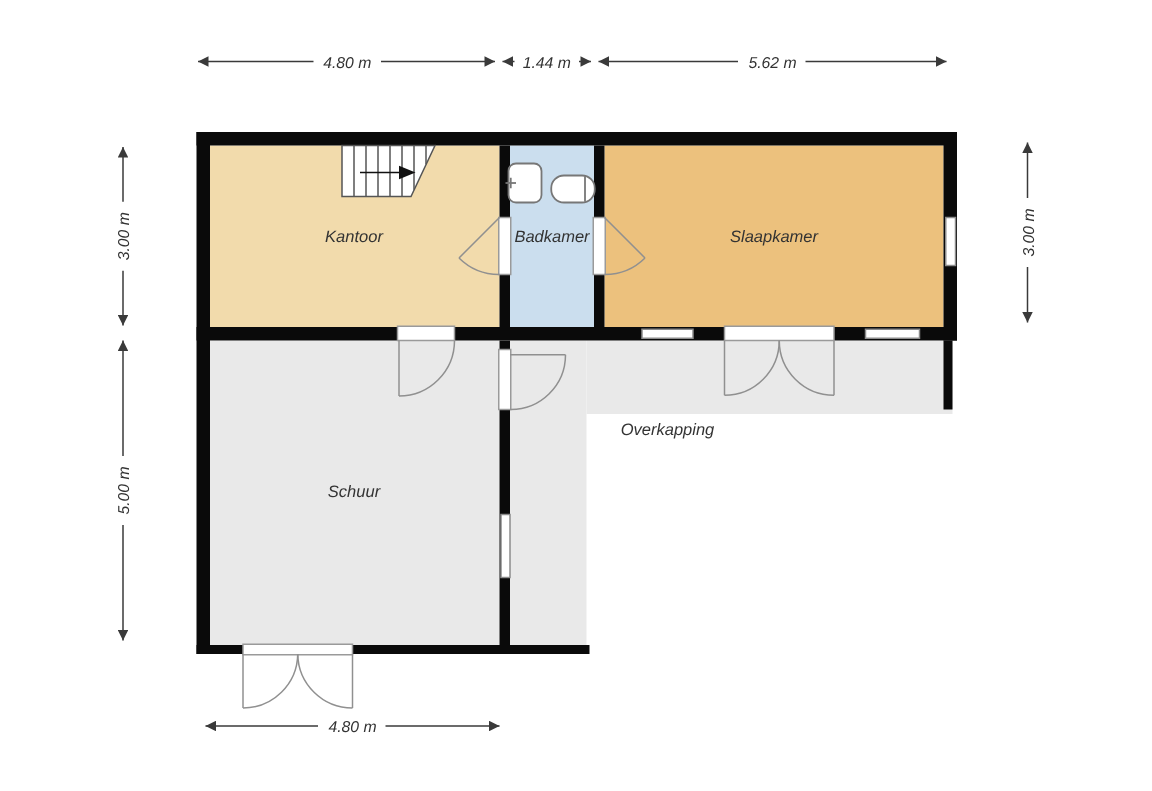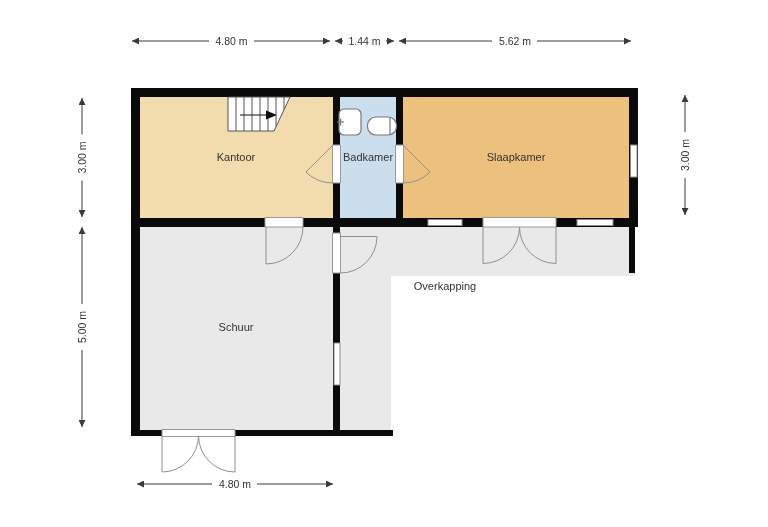--- a/index.html
+++ b/index.html
@@ -1,17 +1,17 @@
 <!DOCTYPE html>
 <html><head>
 <meta charset="utf-8">
 <style>
   html,body{margin:0;padding:0;background:#ffffff;}
   .stage{position:relative;width:768px;height:527px;background:#ffffff;overflow:hidden;
-         font-family:"Liberation Sans", sans-serif;}
+         font-family:"Liberation Sans", sans-serif;font-style:italic;}
   svg text{font-family:"Liberation Sans", sans-serif;fill:#333333;}
   .room-label{font-size:11px;}
   .dim-label{font-size:10.5px;}
   .wall{stroke:none;}
   .opening{fill:#ffffff;stroke:#9a9a9a;stroke-width:1;}
   .window{fill:#ffffff;stroke:#8c8c8c;stroke-width:1;}
   .arc{fill:none;stroke:#909090;stroke-width:1;}
   .dimline{stroke:#3a3a3a;stroke-width:1;fill:none;}
   .dimbg{fill:#ffffff;}
   .stair{fill:#ffffff;stroke:#555555;stroke-width:1;}

